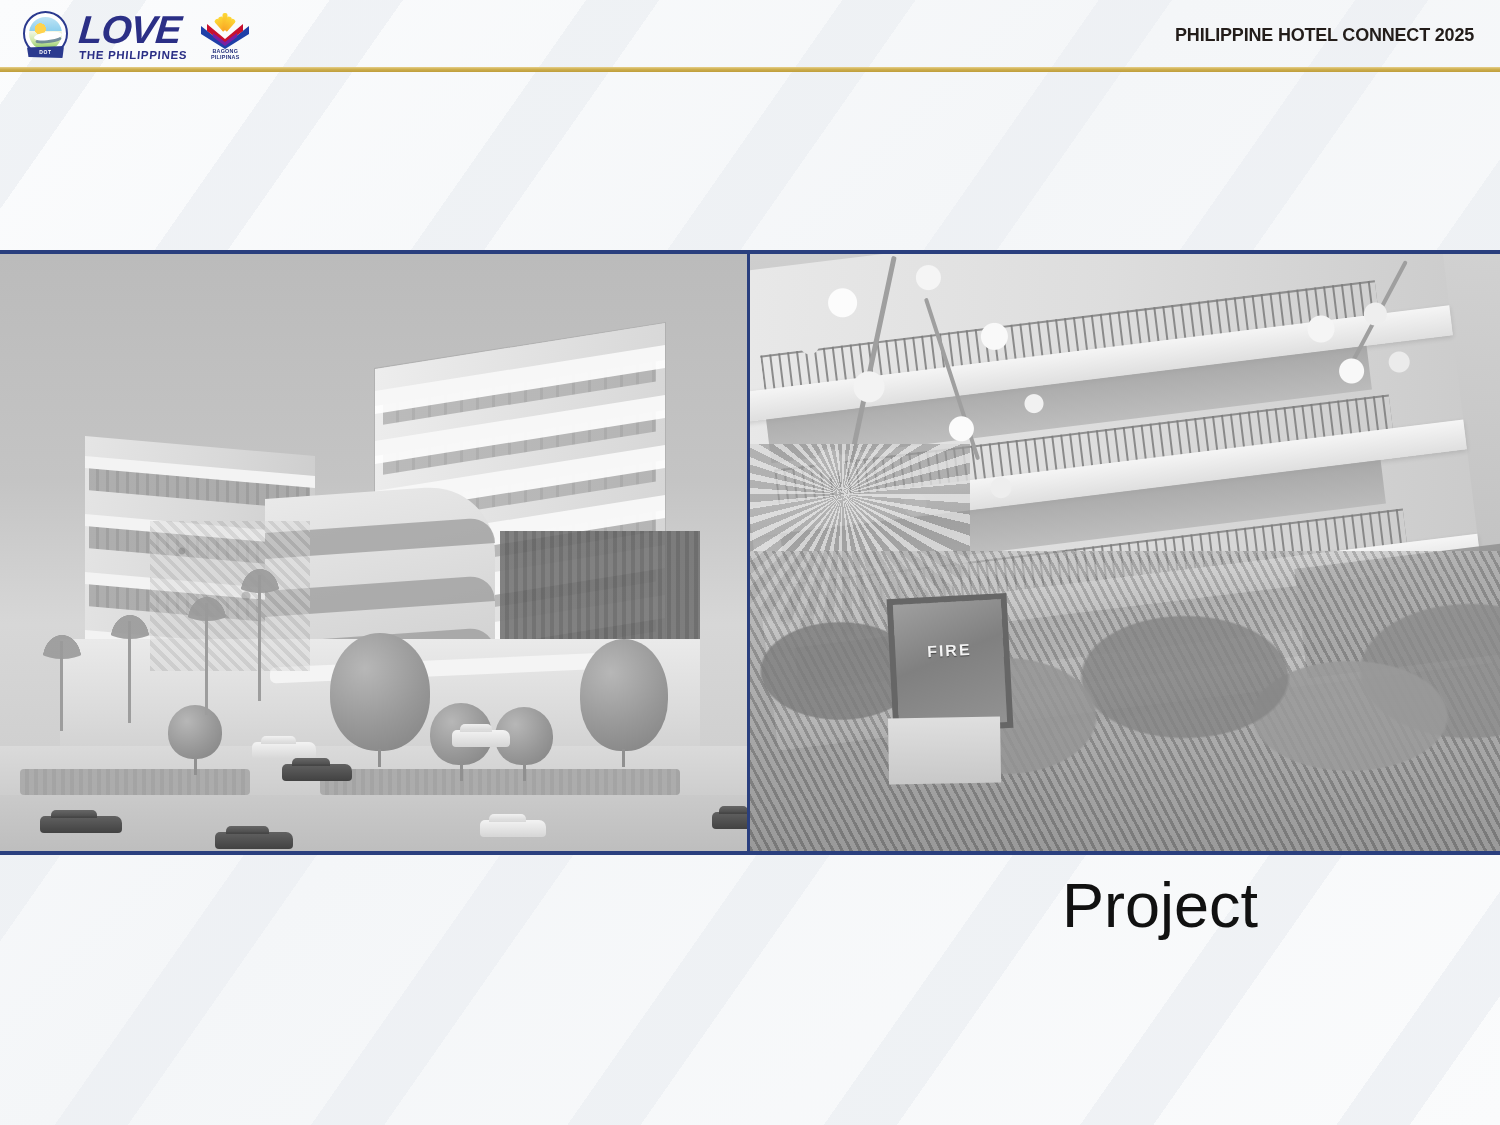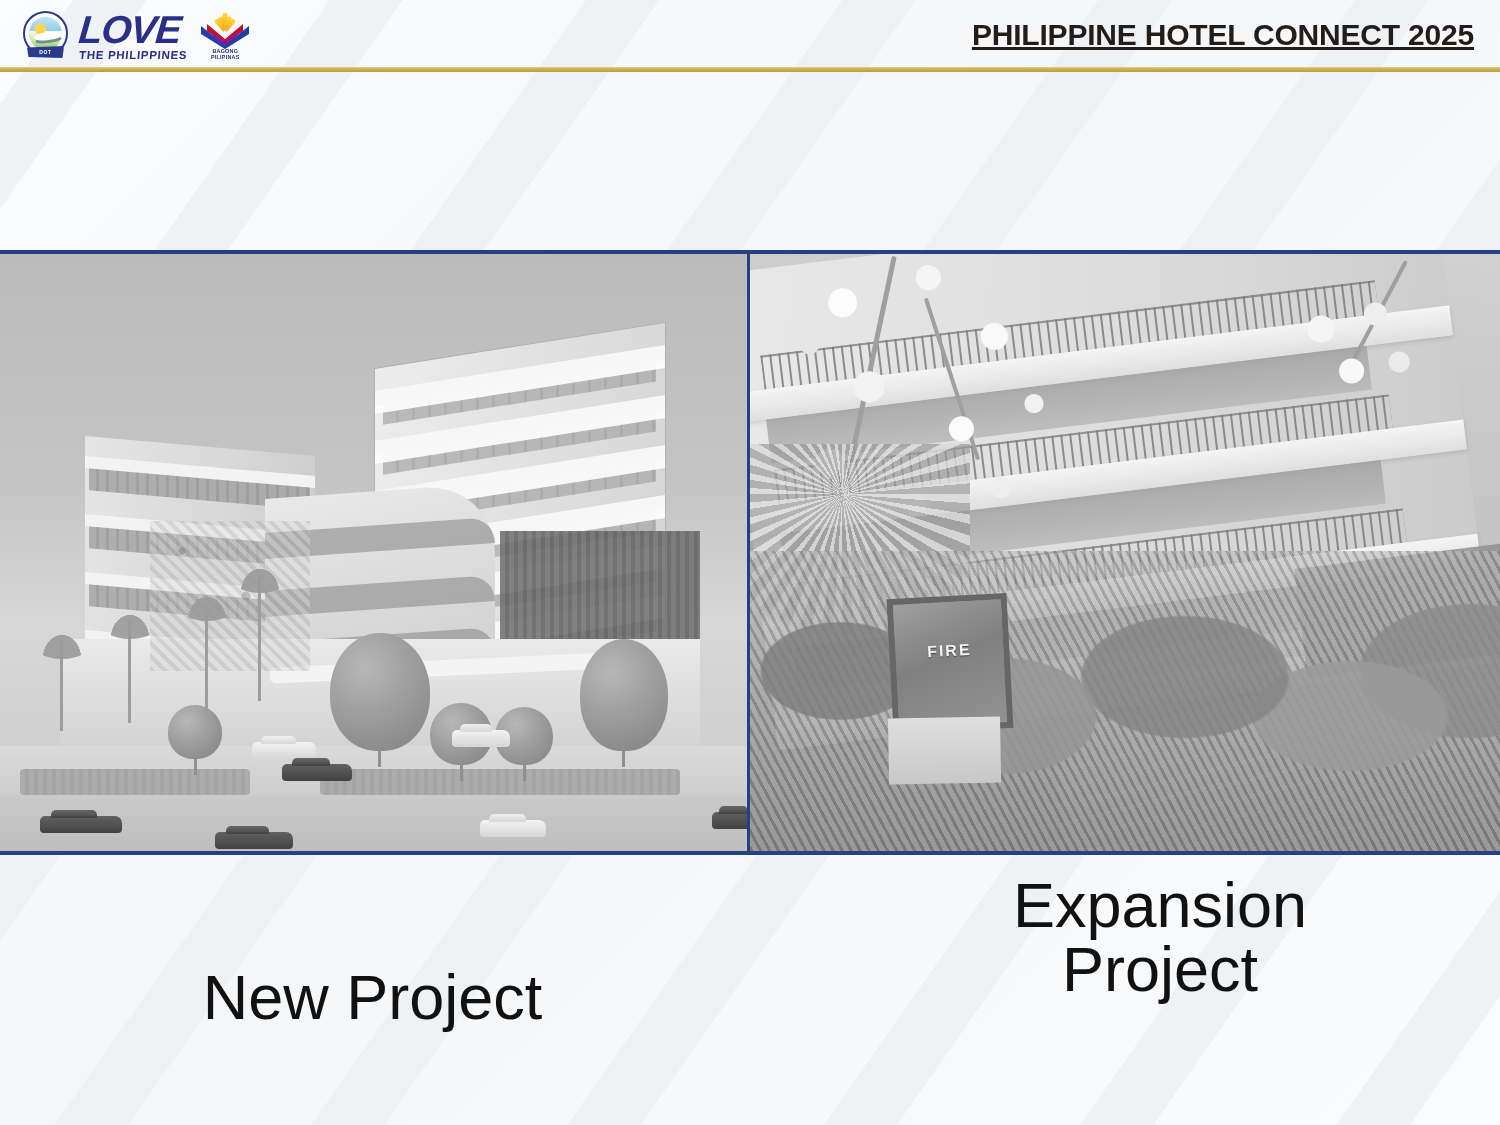--- a/index.html
+++ b/index.html
@@ -117,24 +117,23 @@
     width:52px; height:26px;
   }
   .bp-logo .bp-sub {
     position:absolute; left:0; bottom:0; width:100%;
     text-align:center;
     font-size:5.4px; font-weight:800; letter-spacing:.25px;
     color:#24307c;
   }
   .event-title {
     margin-left:auto;
-    font-size:30px; font-weight:800; letter-spacing:-.2px;
+    font-size:18px; font-weight:800; letter-spacing:-.2px;
     color:#231d1a;
     white-space:nowrap;
-    text-decoration:underline;
   }
   .gold-rule {
     position:absolute; left:0; top:67px; width:1500px; height:5px;
     background:linear-gradient(180deg,#e6cf8a 0%, #cdae4e 45%, #bf9e3c 100%);
     z-index:5;
   }
 
   
   .title-band {
     position:absolute; left:0; top:72px;
@@ -545,20 +544,18 @@
         <div class="fire-sign">
           <div class="board"></div>
           <div class="word">FIRE</div>
           <div class="panel-white"></div>
         </div>
       </div>
     </div>
   </div>
 
   <div class="captions">
-    <div class="cap cap-new">New Project</div>
     <div class="cap cap-expansion">
-      <span class="l">Expansion</span>
       <span class="l">Project</span>
     </div>
   </div>
 
 </div>
 
 </body></html>

